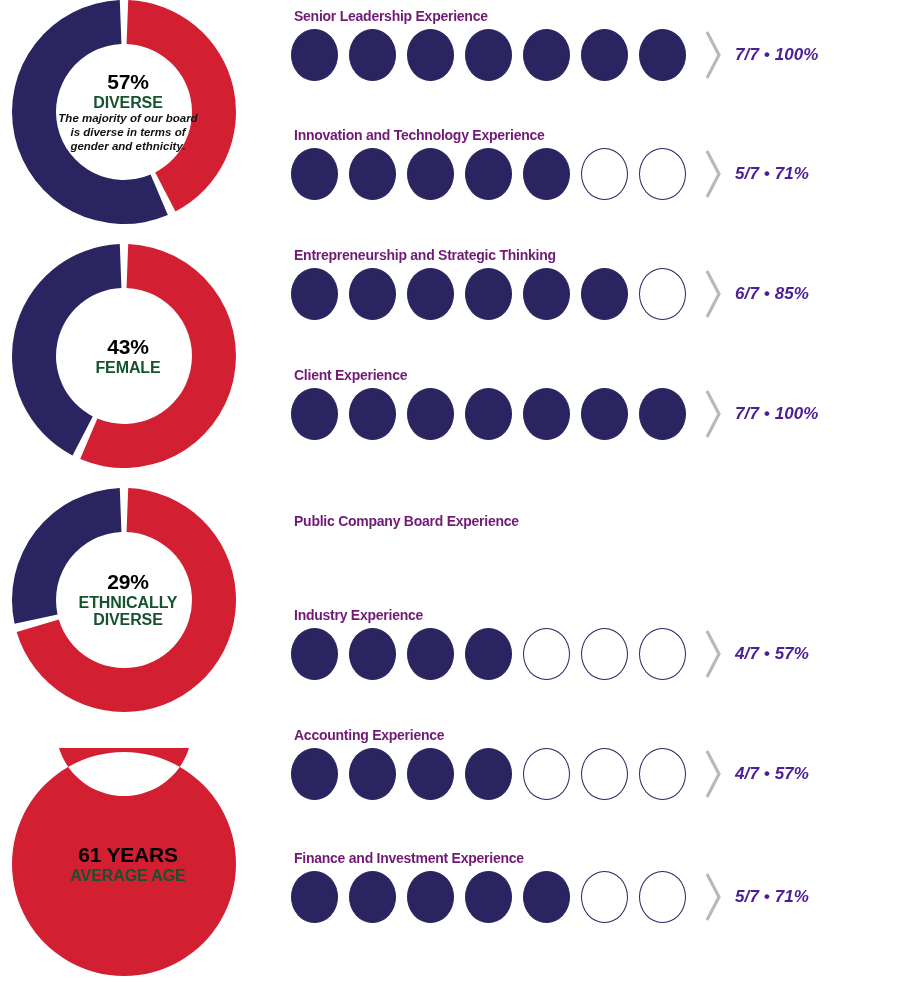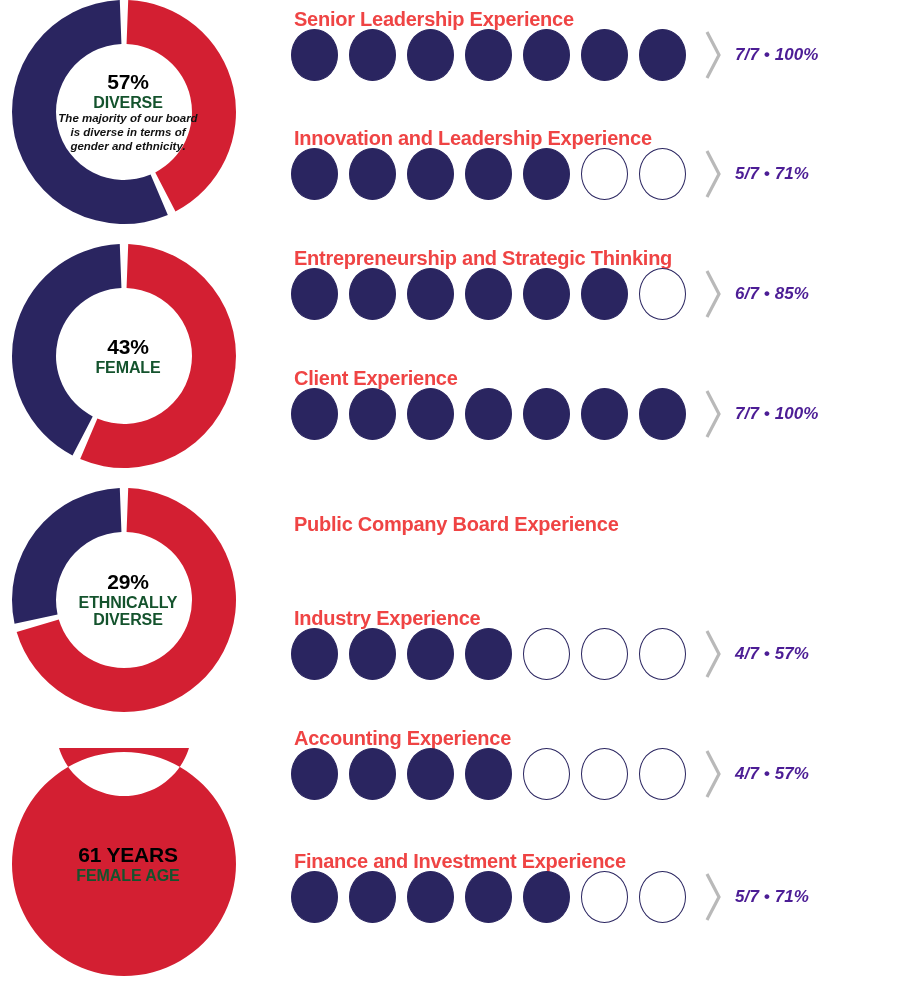--- a/index.html
+++ b/index.html
@@ -82,24 +82,24 @@
   .skill-row {
     position: absolute;
     left: 0;
     width: 609px;
     height: 112px;
   }
   .skill-title {
     position: absolute;
     left: 3px;
     top: 0;
-    font-size: 20px;
+    font-size: 14px;
     font-weight: 700;
     letter-spacing: -0.25px;
-    color: #ef4444;
+    color: #701a75;
     white-space: nowrap;
   }
   .dots-wrap {
     position: absolute;
     left: 0;
     top: 20px;
     display: flex;
     align-items: center;
   }
   .dot {
@@ -168,21 +168,21 @@
           <div class="donut-value">29%</div>
           <div class="donut-label">ETHNICALLY DIVERSE</div>
         </div>
       </div>
       <div class="donut-block" style="top: 728px; height: 232px; margin-top: 20px;">
         <svg class="donut-svg" width="232" height="232" viewBox="0 0 232 232">
           <path d="M 116 4 A 112 112 0 1 1 115.99 4 Z M 116 48 A 68 68 0 1 0 115.99 48 Z" fill="#d31f32" fill-rule="evenodd"></path>
         </svg>
         <div class="donut-center">
           <div class="donut-value">61 YEARS</div>
-          <div class="donut-label">FEMALE AGE</div>
+          <div class="donut-label">AVERAGE AGE</div>
         </div>
       </div>
     </div>
 
   <div class="skills-column" id="skills-column">
       <div class="skill-row" style="top: 8px;">
         <div class="skill-title">Senior Leadership Experience</div>
         <div class="dots-wrap">
           <div class="dot filled"></div>
           <div class="dot filled"></div>
@@ -193,21 +193,21 @@
           <div class="dot filled"></div>
           <div class="chevron">
             <svg width="20" height="54" viewBox="0 0 20 54" aria-hidden="true">
               <polyline points="4,4 16,27 4,50" fill="none" stroke="#b9b9b9" stroke-width="3.2" stroke-linecap="butt" stroke-linejoin="miter"></polyline>
             </svg>
           </div>
           <div class="score">7/7 • 100%</div>
         </div>
       </div>
       <div class="skill-row" style="top: 127px;">
-        <div class="skill-title">Innovation and Leadership Experience</div>
+        <div class="skill-title">Innovation and Technology Experience</div>
         <div class="dots-wrap">
           <div class="dot filled"></div>
           <div class="dot filled"></div>
           <div class="dot filled"></div>
           <div class="dot filled"></div>
           <div class="dot filled"></div>
           <div class="dot empty"></div>
           <div class="dot empty"></div>
           <div class="chevron">
             <svg width="20" height="54" viewBox="0 0 20 54" aria-hidden="true">

